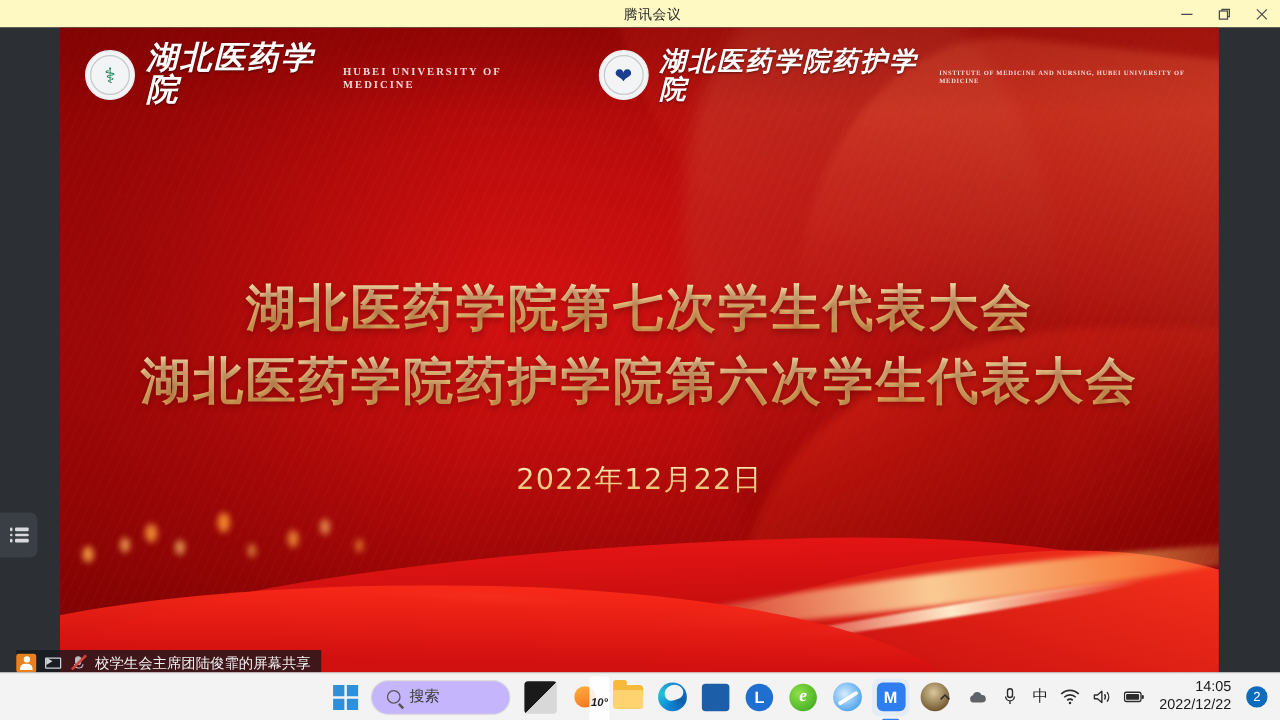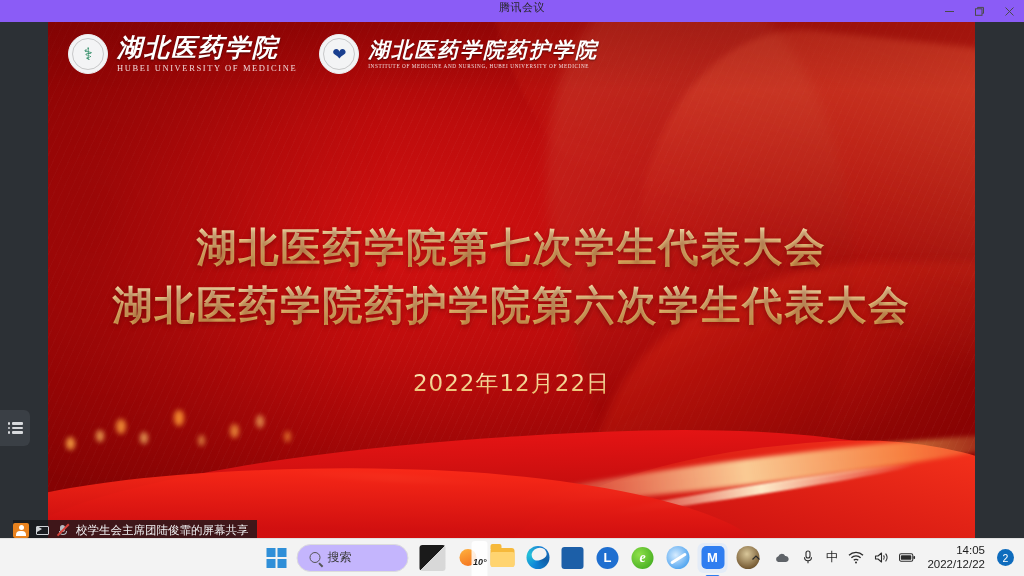--- a/index.html
+++ b/index.html
@@ -5,21 +5,21 @@
   * { margin:0; padding:0; box-sizing:border-box; }
   html,body { width:1024px; height:576px; overflow:hidden; }
   body {
     font-family:"Liberation Sans","DejaVu Sans",sans-serif;
     background:#2b2f33;
   }
 
   
   .titlebar{
     position:absolute; left:0; top:0; width:1024px; height:22px;
-    background:#8b5cf6; display:flex; justify-content:center;padding-left:20px;
+    background:#fef9c3; display:flex; align-items:center; justify-content:center;padding-left:20px;
   }
   .titlebar-text{ font-size:11px; color:#262626; letter-spacing:.5px; }
   .wincontrols{ position:absolute; right:0; top:0; height:22px; display:flex; }
   .wc{ width:30px; height:22px; display:flex; align-items:center; justify-content:center;
        font-size:11px; color:#4a4a4a; }
   .wc svg{ display:block; }
 
   
   .stage{
     position:absolute; left:0; top:22px; width:1024px; height:516px;
@@ -99,33 +99,33 @@
     border:1.6px solid #eceff1; background:#f3f4f5;
     display:flex; align-items:center; justify-content:center;
     position:relative; flex:none;
   }
   .logo-seal:after{
     content:""; position:absolute; inset:3px; border-radius:50%;
     border:1px solid rgba(0,0,0,.18);
   }
   .seal1 .emblem{ font-size:17px; color:#0f7a4d; font-weight:bold; line-height:1; }
   .seal2 .emblem{ font-size:17px; color:#1a3f8f; font-weight:bold; line-height:1; }
-  .logo-txt{ display:flex; flex-direction:column; justify-content:center; }
+  .logo-txt{ display:flex; flex-direction:row; justify-content:center; }
   .logo-cn{
     font-family:"Liberation Serif","DejaVu Serif",serif;
     color:#ffffff; font-weight:bold; font-style:italic;
     letter-spacing:2px; line-height:1.05;
     text-shadow:0 1px 2px rgba(0,0,0,.5);
   }
   .logo-cn.big{ font-size:25px; }
   .logo-cn.mid{ font-size:21px; }
   .logo-en{
     font-family:"Liberation Serif","DejaVu Serif",serif;
-    color:#f0dada; font-weight:normal;
-    margin-top:1px;
+    color:#f0dada; font-weight:bold;
+    margin-top:18px;
   }
   .logo-en.l1{ font-size:8.5px; letter-spacing:1.6px; }
   .logo-en.l2{ font-size:5.2px; letter-spacing:.6px; }
 
   
   .speaking{
     position:absolute; right:2px; top:33px;
     height:26px; min-width:172px;
     background:rgba(30,33,38,.82); border-radius:3px;
     display:flex; align-items:center; padding:0 8px; gap:7px;

